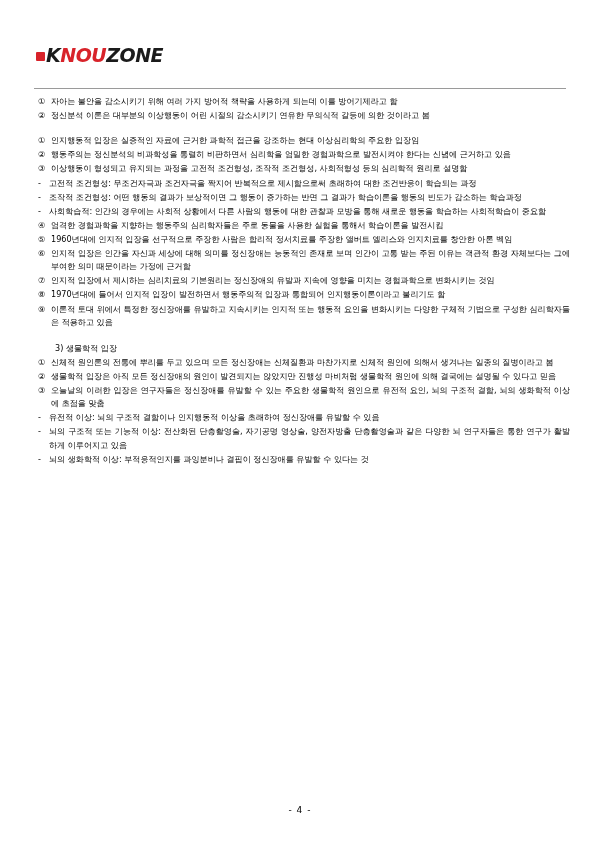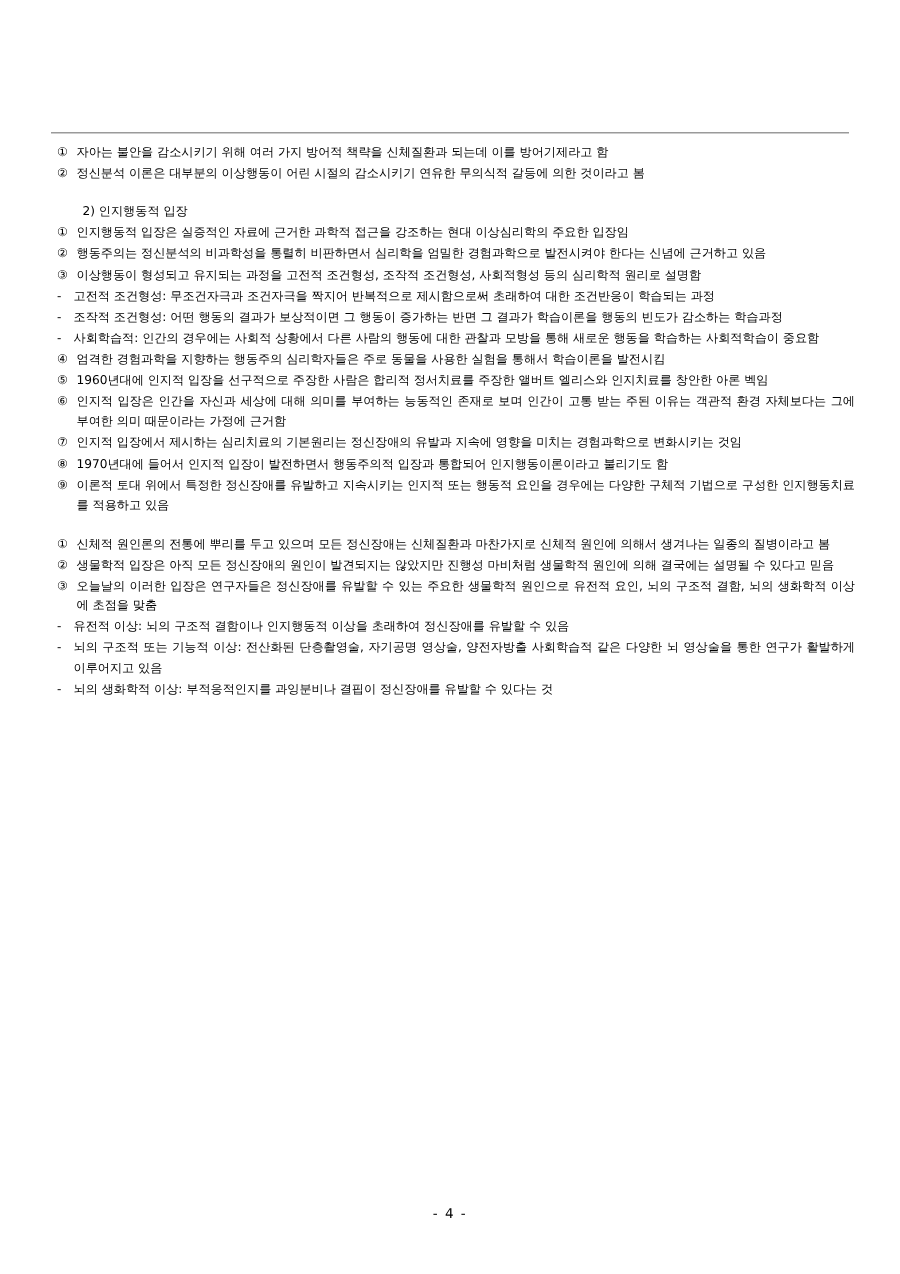--- a/index.html
+++ b/index.html
@@ -91,119 +91,122 @@
     text-align: center;
     font-size: 9px;
     letter-spacing: 1px;
   }
 </style>
 </head>
 <body>
 
 <div class="page">
 
+  <div class="logo">
+    <span class="logo-mark"></span><span class="k">K</span><span class="nou">NOU</span><span class="zone">ZONE</span>
+  </div>
 
   <div class="rule"></div>
 
   <div class="content">
 
     <div class="block">
       <div class="line">
         <span class="marker">①</span>
-        <span class="text">자아는 불안을 감소시키기 위해 여러 가지 방어적 책략을 신체질환과 되는데 이를 방어기제라고 함</span>
+        <span class="text">자아는 불안을 감소시키기 위해 여러 가지 방어적 책략을 사용하게 되는데 이를 방어기제라고 함</span>
       </div>
       <div class="line">
         <span class="marker">②</span>
         <span class="text">정신분석 이론은 대부분의 이상행동이 어린 시절의 감소시키기 연유한 무의식적 갈등에 의한 것이라고 봄</span>
+      </div>
+    </div>
+
+    <div class="gap"></div>
+
+    <div class="block">
+      <div class="line">
+        <span class="marker">①</span>
+        <span class="text">인지행동적 입장은 실증적인 자료에 근거한 과학적 접근을 강조하는 현대 이상심리학의 주요한 입장임</span>
+      </div>
+      <div class="line">
+        <span class="marker">②</span>
+        <span class="text">행동주의는 정신분석의 비과학성을 통렬히 비판하면서 심리학을 엄밀한 경험과학으로 발전시켜야 한다는 신념에 근거하고 있음</span>
+      </div>
+      <div class="line">
+        <span class="marker">③</span>
+        <span class="text">이상행동이 형성되고 유지되는 과정을 고전적 조건형성, 조작적 조건형성, 사회적형성 등의 심리학적 원리로 설명함</span>
+      </div>
+      <div class="line">
+        <span class="marker dash">-</span>
+        <span class="text">고전적 조건형성: 무조건자극과 조건자극을 짝지어 반복적으로 제시함으로써 초래하여 대한 조건반응이 학습되는 과정</span>
+      </div>
+      <div class="line">
+        <span class="marker dash">-</span>
+        <span class="text">조작적 조건형성: 어떤 행동의 결과가 보상적이면 그 행동이 증가하는 반면 그 결과가 학습이론을 행동의 빈도가 감소하는 학습과정</span>
+      </div>
+      <div class="line">
+        <span class="marker dash">-</span>
+        <span class="text">사회학습적: 인간의 경우에는 사회적 상황에서 다른 사람의 행동에 대한 관찰과 모방을 통해 새로운 행동을 학습하는 사회적학습이 중요함</span>
+      </div>
+      <div class="line">
+        <span class="marker">④</span>
+        <span class="text">엄격한 경험과학을 지향하는 행동주의 심리학자들은 주로 동물을 사용한 실험을 통해서 학습이론을 발전시킴</span>
+      </div>
+      <div class="line">
+        <span class="marker">⑤</span>
+        <span class="text">1960년대에 인지적 입장을 선구적으로 주장한 사람은 합리적 정서치료를 주장한 앨버트 엘리스와 인지치료를 창안한 아론 벡임</span>
+      </div>
+      <div class="line">
+        <span class="marker">⑥</span>
+        <span class="text">인지적 입장은 인간을 자신과 세상에 대해 의미를 정신장애는 능동적인 존재로 보며 인간이 고통 받는 주된 이유는 객관적 환경 자체보다는 그에 부여한 의미 때문이라는 가정에 근거함</span>
+      </div>
+      <div class="line">
+        <span class="marker">⑦</span>
+        <span class="text">인지적 입장에서 제시하는 심리치료의 기본원리는 정신장애의 유발과 지속에 영향을 미치는 경험과학으로 변화시키는 것임</span>
+      </div>
+      <div class="line">
+        <span class="marker">⑧</span>
+        <span class="text">1970년대에 들어서 인지적 입장이 발전하면서 행동주의적 입장과 통합되어 인지행동이론이라고 불리기도 함</span>
+      </div>
+      <div class="line">
+        <span class="marker">⑨</span>
+        <span class="text">이론적 토대 위에서 특정한 정신장애를 유발하고 지속시키는 인지적 또는 행동적 요인을 변화시키는 다양한 구체적 기법으로 구성한 심리학자들은 적용하고 있음</span>
+      </div>
+      <div class="line">
+        <span class="marker"></span>
+        <span class="text"></span>
       </div>
     </div>
 
     <div class="gap"></div>
 
     <div class="block">
       <div class="line heading">
         <span class="marker none"></span>
-        <span class="text">2) 인지행동적 입장</span>
-      </div>
-      <div class="line">
-        <span class="marker">①</span>
-        <span class="text">인지행동적 입장은 실증적인 자료에 근거한 과학적 접근을 강조하는 현대 이상심리학의 주요한 입장임</span>
-      </div>
-      <div class="line">
-        <span class="marker">②</span>
-        <span class="text">행동주의는 정신분석의 비과학성을 통렬히 비판하면서 심리학을 엄밀한 경험과학으로 발전시켜야 한다는 신념에 근거하고 있음</span>
-      </div>
-      <div class="line">
-        <span class="marker">③</span>
-        <span class="text">이상행동이 형성되고 유지되는 과정을 고전적 조건형성, 조작적 조건형성, 사회적형성 등의 심리학적 원리로 설명함</span>
-      </div>
-      <div class="line">
-        <span class="marker dash">-</span>
-        <span class="text">고전적 조건형성: 무조건자극과 조건자극을 짝지어 반복적으로 제시함으로써 초래하여 대한 조건반응이 학습되는 과정</span>
-      </div>
-      <div class="line">
-        <span class="marker dash">-</span>
-        <span class="text">조작적 조건형성: 어떤 행동의 결과가 보상적이면 그 행동이 증가하는 반면 그 결과가 학습이론을 행동의 빈도가 감소하는 학습과정</span>
-      </div>
-      <div class="line">
-        <span class="marker dash">-</span>
-        <span class="text">사회학습적: 인간의 경우에는 사회적 상황에서 다른 사람의 행동에 대한 관찰과 모방을 통해 새로운 행동을 학습하는 사회적학습이 중요함</span>
-      </div>
-      <div class="line">
-        <span class="marker">④</span>
-        <span class="text">엄격한 경험과학을 지향하는 행동주의 심리학자들은 주로 동물을 사용한 실험을 통해서 학습이론을 발전시킴</span>
-      </div>
-      <div class="line">
-        <span class="marker">⑤</span>
-        <span class="text">1960년대에 인지적 입장을 선구적으로 주장한 사람은 합리적 정서치료를 주장한 앨버트 엘리스와 인지치료를 창안한 아론 벡임</span>
-      </div>
-      <div class="line">
-        <span class="marker">⑥</span>
-        <span class="text">인지적 입장은 인간을 자신과 세상에 대해 의미를 부여하는 능동적인 존재로 보며 인간이 고통 받는 주된 이유는 객관적 환경 자체보다는 그에 부여한 의미 때문이라는 가정에 근거함</span>
-      </div>
-      <div class="line">
-        <span class="marker">⑦</span>
-        <span class="text">인지적 입장에서 제시하는 심리치료의 기본원리는 정신장애의 유발과 지속에 영향을 미치는 경험과학으로 변화시키는 것임</span>
-      </div>
-      <div class="line">
-        <span class="marker">⑧</span>
-        <span class="text">1970년대에 들어서 인지적 입장이 발전하면서 행동주의적 입장과 통합되어 인지행동이론이라고 불리기도 함</span>
-      </div>
-      <div class="line">
-        <span class="marker">⑨</span>
-        <span class="text">이론적 토대 위에서 특정한 정신장애를 유발하고 지속시키는 인지적 또는 행동적 요인을 경우에는 다양한 구체적 기법으로 구성한 인지행동치료를 적용하고 있음</span>
-      </div>
-      <div class="line">
-        <span class="marker"></span>
-        <span class="text"></span>
-      </div>
-    </div>
-
-    <div class="gap"></div>
-
-    <div class="block">
+        <span class="text">3) 생물학적 입장</span>
+      </div>
       <div class="line">
         <span class="marker">①</span>
         <span class="text">신체적 원인론의 전통에 뿌리를 두고 있으며 모든 정신장애는 신체질환과 마찬가지로 신체적 원인에 의해서 생겨나는 일종의 질병이라고 봄</span>
       </div>
       <div class="line">
         <span class="marker">②</span>
         <span class="text">생물학적 입장은 아직 모든 정신장애의 원인이 발견되지는 않았지만 진행성 마비처럼 생물학적 원인에 의해 결국에는 설명될 수 있다고 믿음</span>
       </div>
       <div class="line">
         <span class="marker">③</span>
         <span class="text">오늘날의 이러한 입장은 연구자들은 정신장애를 유발할 수 있는 주요한 생물학적 원인으로 유전적 요인, 뇌의 구조적 결함, 뇌의 생화학적 이상에 초점을 맞춤</span>
       </div>
       <div class="line">
         <span class="marker dash">-</span>
         <span class="text">유전적 이상: 뇌의 구조적 결함이나 인지행동적 이상을 초래하여 정신장애를 유발할 수 있음</span>
       </div>
       <div class="line">
         <span class="marker dash">-</span>
-        <span class="text">뇌의 구조적 또는 기능적 이상: 전산화된 단층촬영술, 자기공명 영상술, 양전자방출 사회학습적 같은 다양한 뇌 영상술을 통한 연구가 활발하게 이루어지고 있음</span>
+        <span class="text">뇌의 구조적 또는 기능적 이상: 전산화된 단층촬영술, 자기공명 영상술, 양전자방출 단층촬영술과 같은 다양한 뇌 연구자들은 통한 연구가 활발하게 이루어지고 있음</span>
       </div>
       <div class="line">
         <span class="marker dash">-</span>
         <span class="text">뇌의 생화학적 이상: 부적응적인지를 과잉분비나 결핍이 정신장애를 유발할 수 있다는 것</span>
       </div>
     </div>
 
   </div>
 
   <div class="footer">- 4 -</div>

